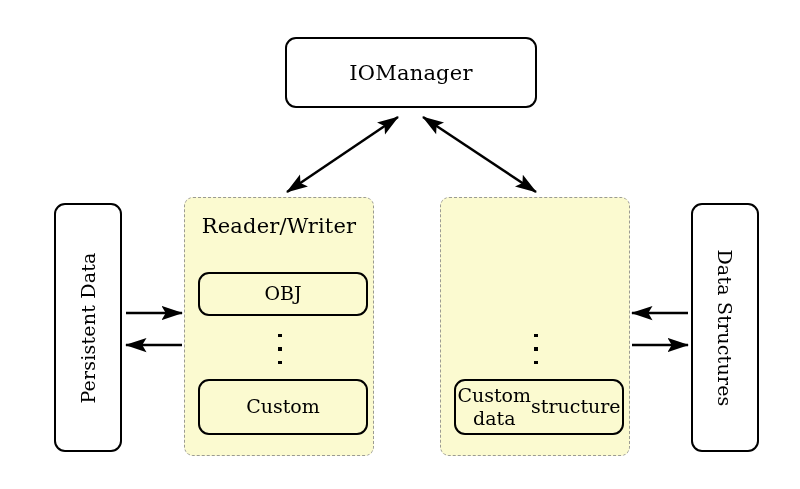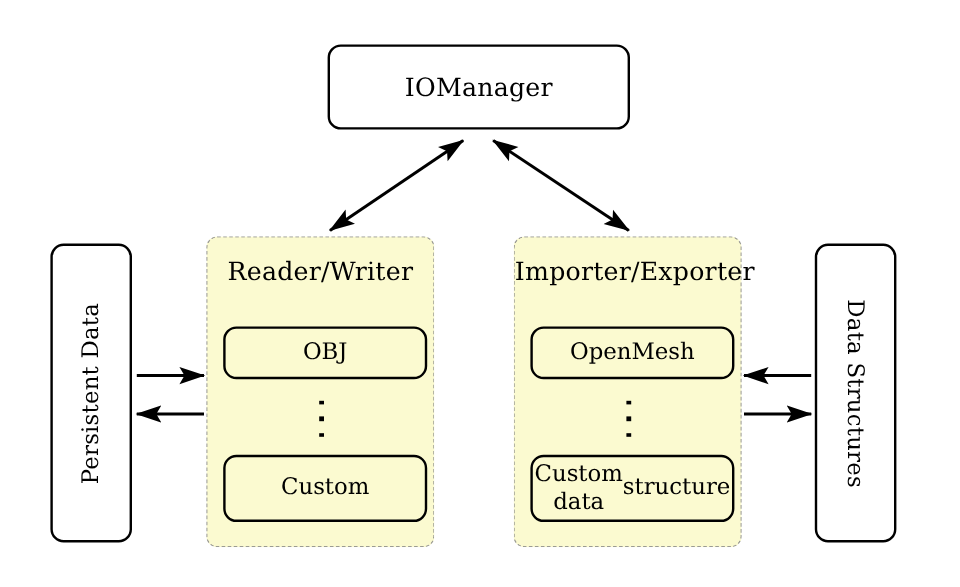--- a/index.html
+++ b/index.html
@@ -12,20 +12,21 @@
     height: 489px;
     font-family: "DejaVu Serif", "Liberation Serif", serif;
     color: #000000;
     overflow: hidden;
   }
   #diagram {
     position: relative;
     width: 638px;
     height: 489px;
     background: #ffffff;
+    margin-left: 12px;
   }
 
   
   .node {
     position: absolute;
     box-sizing: border-box;
     display: flex;
     align-items: center;
     justify-content: center;
     text-align: center;
@@ -172,25 +173,21 @@
         <i></i>
         <i></i>
     </div>
 
     <div class="node innerbox" style="left:13px; top:181px; width:170px; height:56px; flex-direction:row;">
       <span>Custom</span>
     </div>
   </div>
 
   <div class="panel" style="left:428px; top:197px; width:190px; height:259px;">
-    <div class="panel-title" style="top:17px;">Importer/Exporter</div>
 
-    <div class="node innerbox" style="left:13px; top:74px; width:170px; height:44px;">
-      <span>OpenMesh</span>
-    </div>
 
     <div class="vdots" style="left:81px; top:136px; width:28px; height:30px;">
       <i></i>
         <i></i>
         <i></i>
     </div>
 
     <div class="node innerbox" style="left:13px; top:181px; width:170px; height:56px; flex-direction:row;">
       <span>Custom data</span>
       <span>structure</span>

